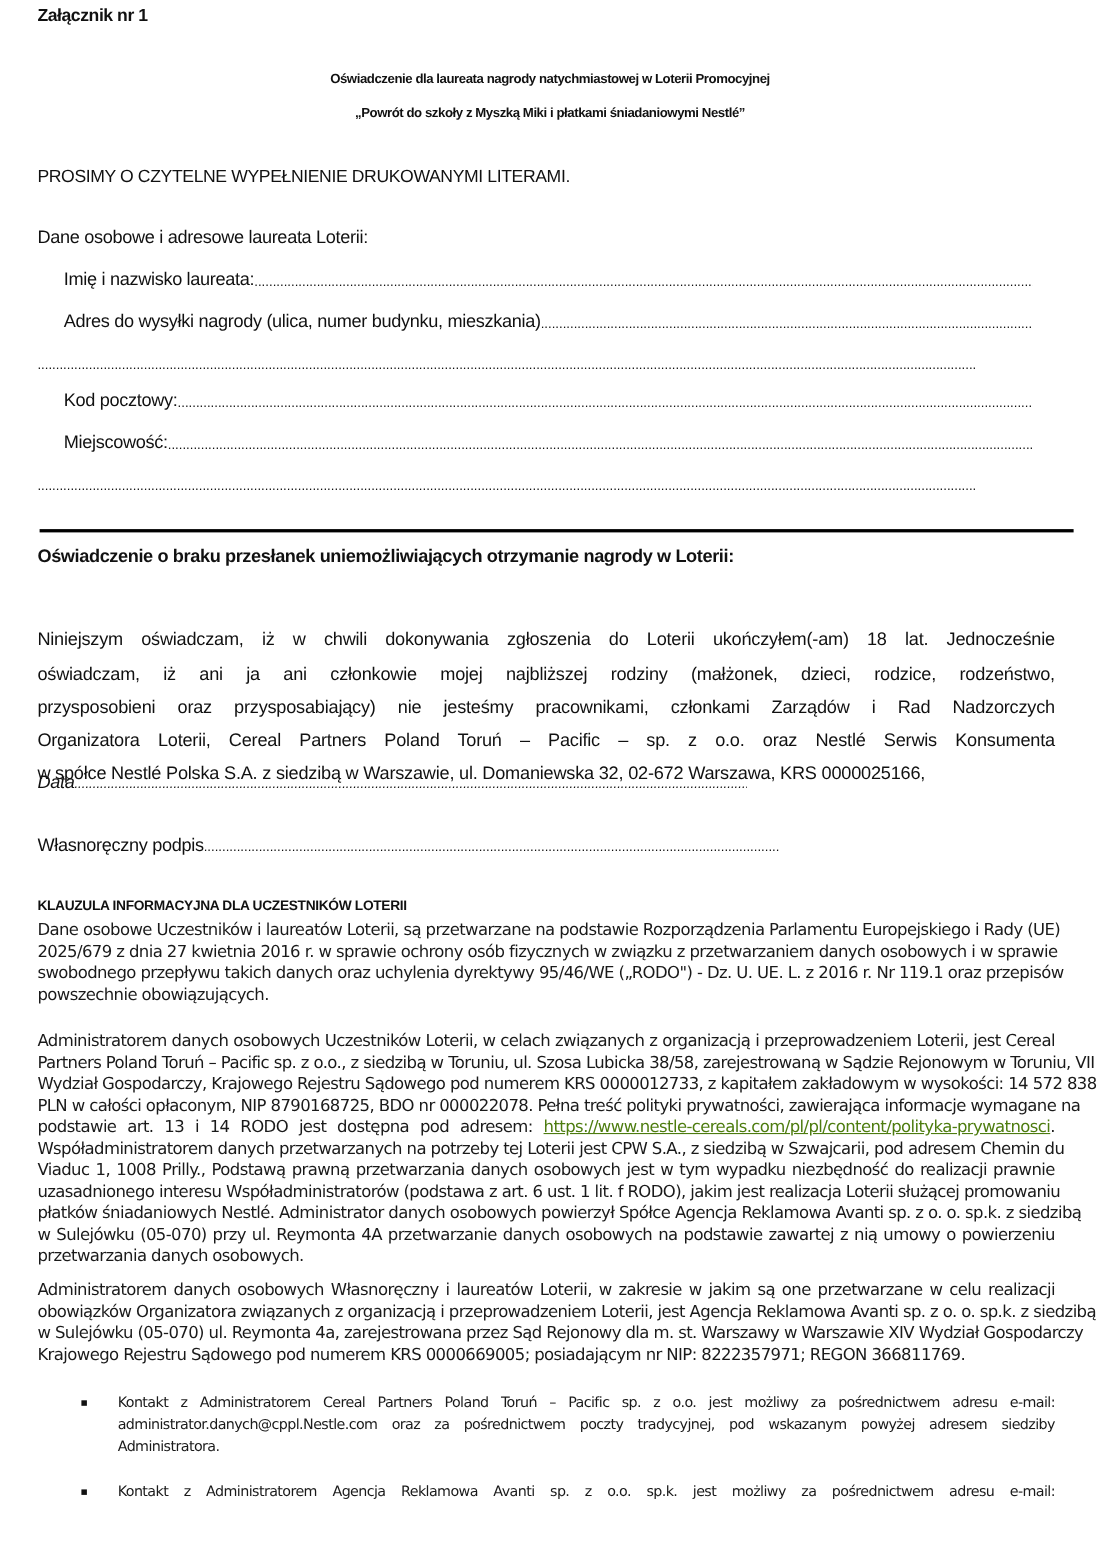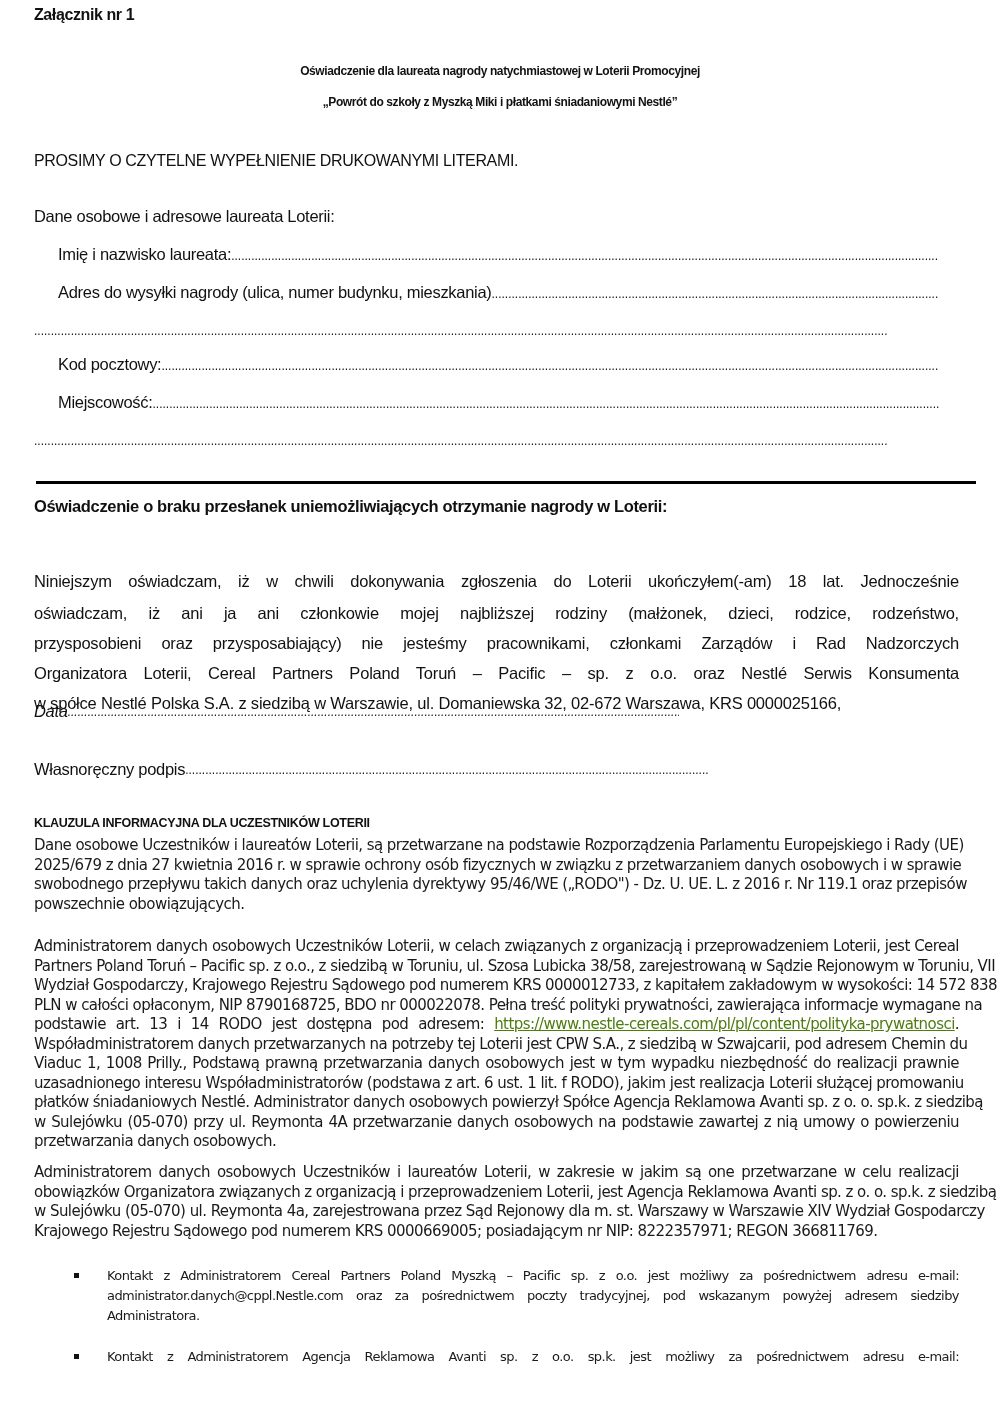--- a/index.html
+++ b/index.html
@@ -141,29 +141,29 @@
   <span class="ln"><span>podstawie art. 13 i 14 RODO jest dostępna pod adresem: </span><a class="link">https://www.nestle-cereals.com/pl/pl/content/polityka-prywatnosci</a><span>.</span></span>
   <span class="ln">Współadministratorem danych przetwarzanych na potrzeby tej Loterii jest CPW S.A., z siedzibą w Szwajcarii, pod adresem Chemin du</span>
   <span class="ln">Viaduc 1, 1008 Prilly., Podstawą prawną przetwarzania danych osobowych jest w tym wypadku niezbędność do realizacji prawnie</span>
   <span class="ln">uzasadnionego interesu Współadministratorów (podstawa z art. 6 ust. 1 lit. f RODO), jakim jest realizacja Loterii służącej promowaniu</span>
   <span class="ln">płatków śniadaniowych Nestlé. Administrator danych osobowych powierzył Spółce Agencja Reklamowa Avanti sp. z o. o. sp.k. z siedzibą</span>
   <span class="ln">w Sulejówku (05-070) przy ul. Reymonta 4A przetwarzanie danych osobowych na podstawie zawartej z nią umowy o powierzeniu</span>
   <span class="ln last">przetwarzania danych osobowych.</span>
 </div>
 
 <div class="para" style="top:1163px;">
-  <span class="ln">Administratorem danych osobowych Uczestników i laureatów Loterii, w zakresie w jakim są one przetwarzane w celu realizacji</span>
+  <span class="ln">Administratorem danych osobowych Własnoręczny i laureatów Loterii, w zakresie w jakim są one przetwarzane w celu realizacji</span>
   <span class="ln">obowiązków Organizatora związanych z organizacją i przeprowadzeniem Loterii, jest Agencja Reklamowa Avanti sp. z o. o. sp.k. z siedzibą</span>
   <span class="ln">w Sulejówku (05-070) ul. Reymonta 4a, zarejestrowana przez Sąd Rejonowy dla m. st. Warszawy w Warszawie XIV Wydział Gospodarczy</span>
   <span class="ln last">Krajowego Rejestru Sądowego pod numerem KRS 0000669005; posiadającym nr NIP: 8222357971; REGON 366811769.</span>
 </div>
 
 <span class="bullet-mark" style="top:1273px;"></span>
 <div class="bullet-item" style="top:1266px;">
-  <span class="ln">Kontakt z Administratorem Cereal Partners Poland Myszką – Pacific sp. z o.o. jest możliwy za pośrednictwem adresu e-mail:</span>
+  <span class="ln">Kontakt z Administratorem Cereal Partners Poland Toruń – Pacific sp. z o.o. jest możliwy za pośrednictwem adresu e-mail:</span>
   <span class="ln">administrator.danych@cppl.Nestle.com oraz za pośrednictwem poczty tradycyjnej, pod wskazanym powyżej adresem siedziby</span>
   <span class="ln last">Administratora.</span>
 </div>
 
 <span class="bullet-mark" style="top:1354px;"></span>
 <div class="bullet-item" style="top:1347px;">
   <span class="ln">Kontakt z Administratorem Agencja Reklamowa Avanti sp. z o.o. sp.k.  jest możliwy za pośrednictwem adresu e-mail:</span>
 </div>
 
 </body></html>

